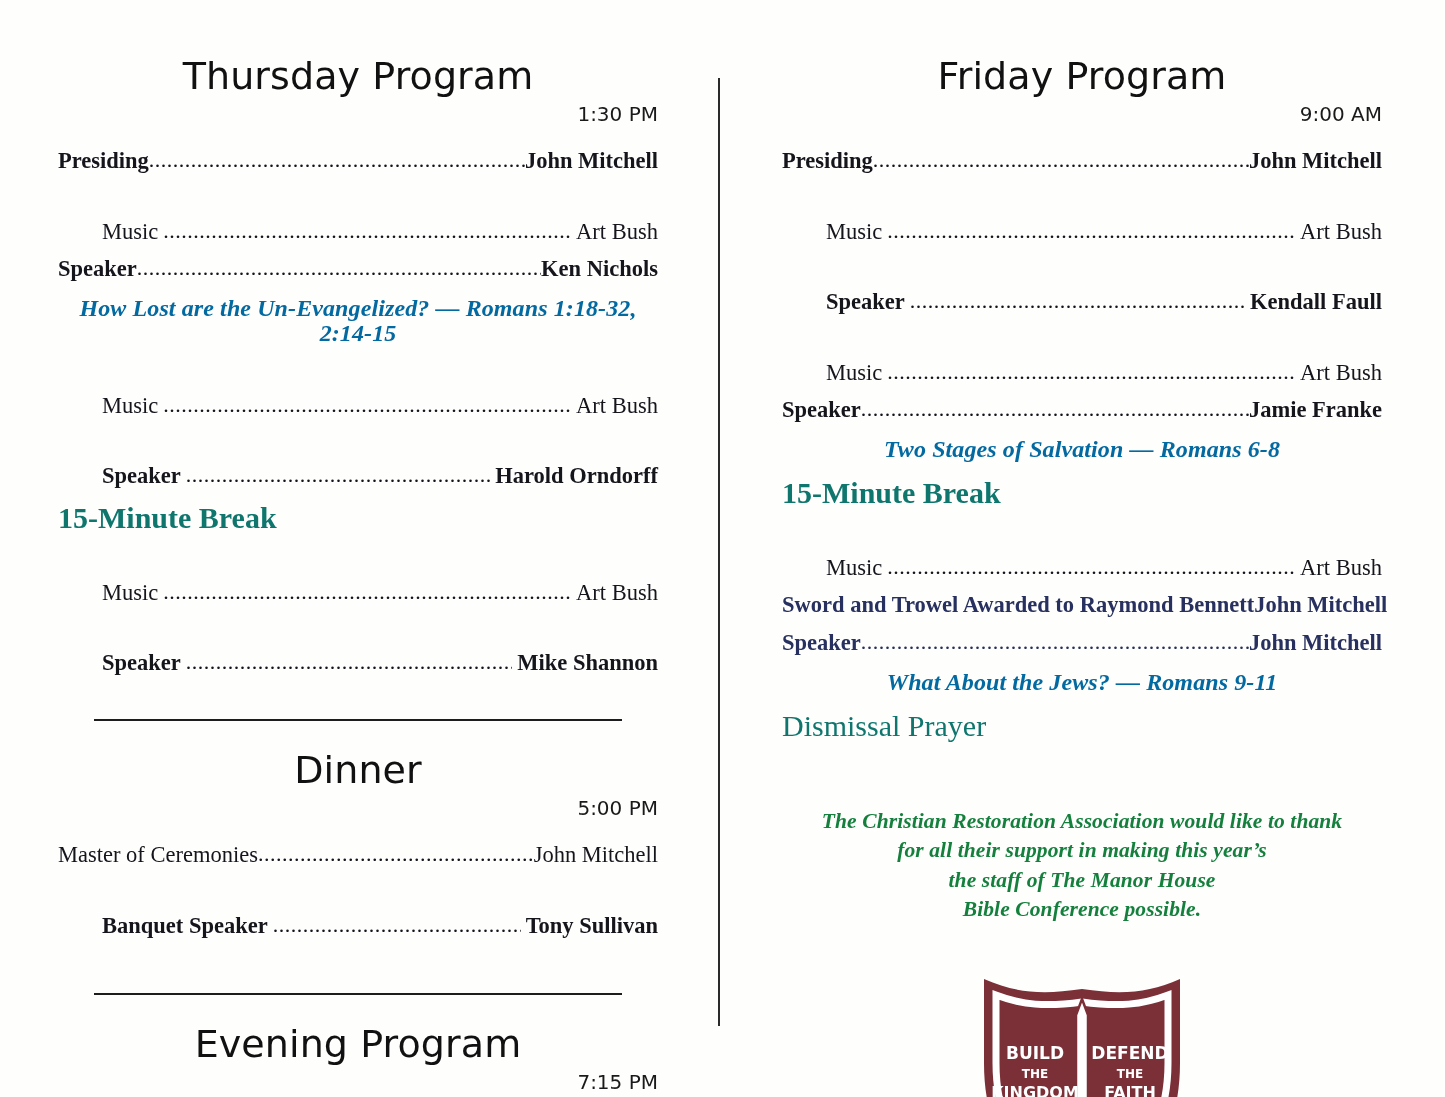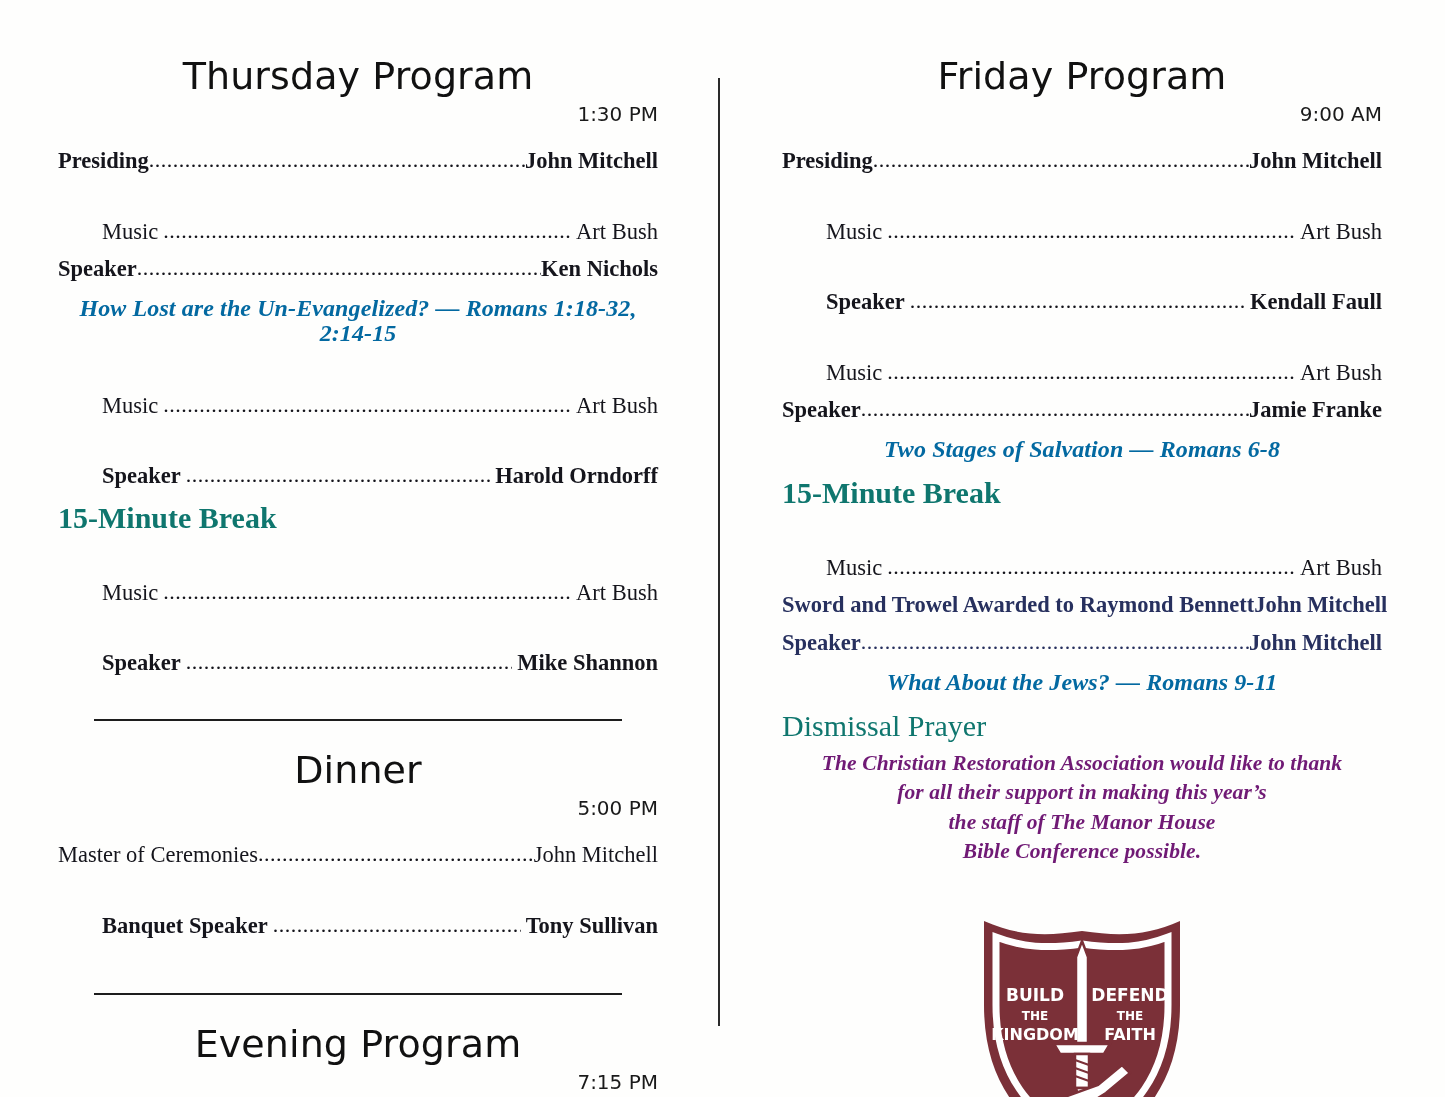--- a/index.html
+++ b/index.html
@@ -126,26 +126,27 @@
   
   .hr {
     height: 2px;
     background: #1d1d1d;
     margin: 0 auto;
     width: 528px;
   }
 
   
   .thanks {
+    margin-top: 58px;
     text-align: center;
     font-style: italic;
     font-weight: 700;
     font-size: 21.5px;
     line-height: 1.37;
-    color: #701a75;
+    color: #15803d;
     letter-spacing: .1px;
   }
 
   
   .logo-wrap {
     margin-top: 46px;
     display: flex;
     justify-content: center;
   }
   .shield-svg { display: block; }

